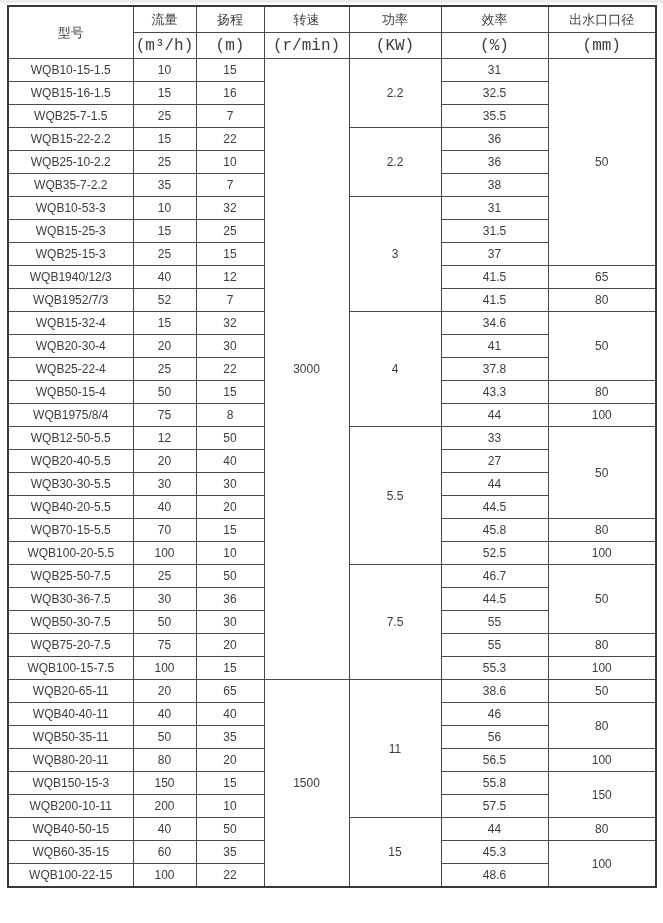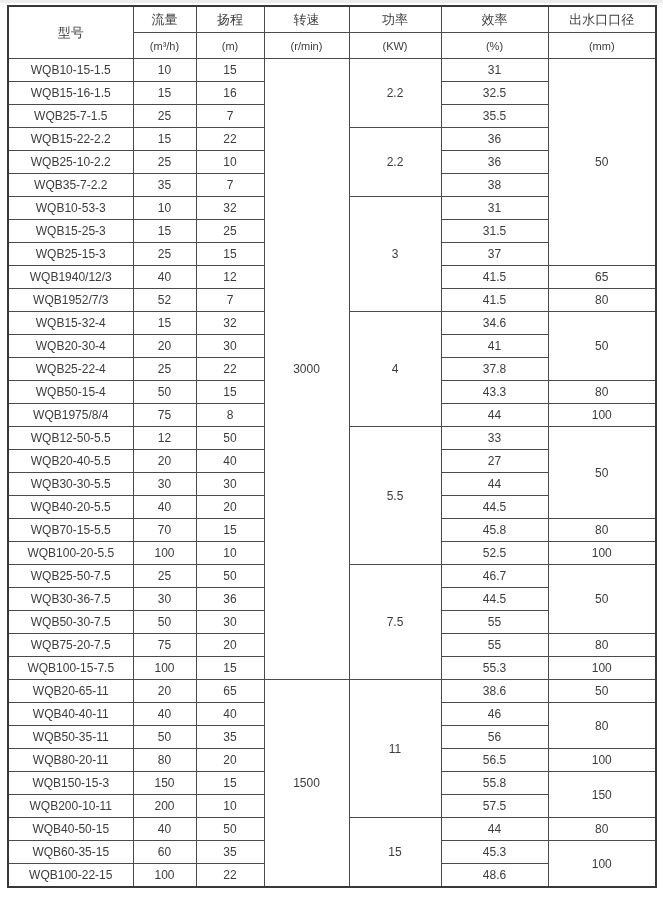--- a/index.html
+++ b/index.html
@@ -37,21 +37,21 @@
     vertical-align: middle;
     padding: 0 2px;
     font-size: 12px;
     font-weight: normal;
     color: #3c3c3c;
     overflow: hidden;
     white-space: nowrap;
   }
   table.spec { border: 2px solid #383838; }
   table.spec tr.hdr1 th { height: 25px; font-size: 13px; }
-  table.spec tr.hdr2 th { height: 25px; font-size: 11px; }
+  table.spec tr.hdr2 th { height: 25px; font-size: 16px; font-family: Liberation Mono, monospace; }
   table.spec td { height: 22px; }
   col.c-model  { width: 125px; }
   col.c-flow   { width: 63px; }
   col.c-head   { width: 68px; }
   col.c-speed  { width: 85px; }
   col.c-power  { width: 92px; }
   col.c-eff    { width: 107px; }
   col.c-outlet { width: 108px; }
 </style>
 </head>

